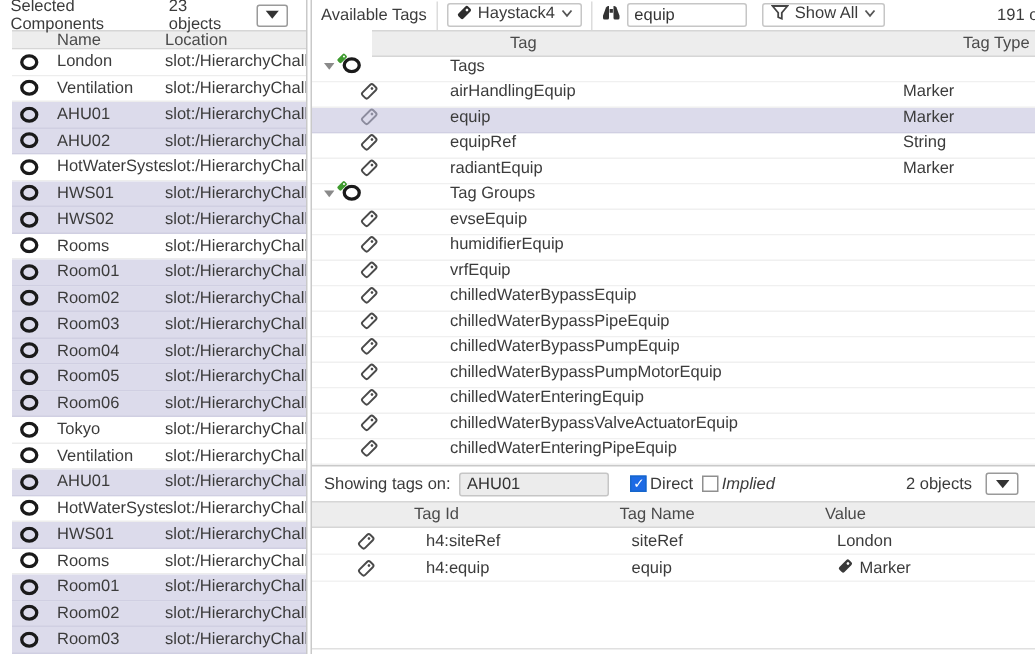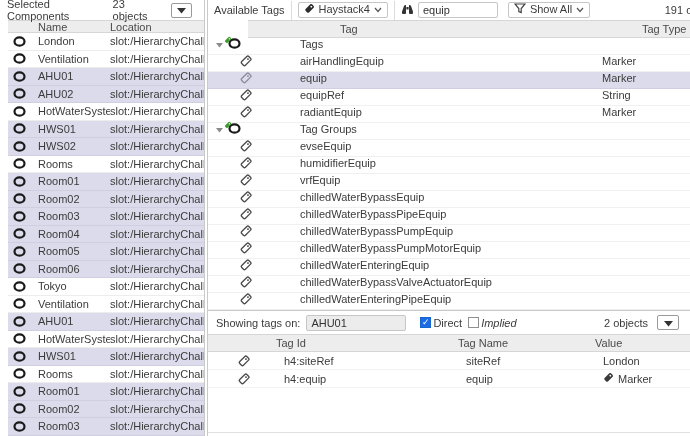--- a/index.html
+++ b/index.html
@@ -57,21 +57,21 @@
   .cb-group { display:flex; align-items:center; gap:2px; }
   .cb-direct { margin-left:14px; }
   .cb-implied { margin-left:6px;font-style:italic; }
   .cb { width:11px; height:11px; border:1px solid #8f8f8f; background:#fff; display:inline-flex; align-items:center; justify-content:center; font-size:9px; line-height:1; color:#fff; flex:none; }
   .cb.on { background:#1d6ae5; border-color:#1666cb; }
   .bp-count { margin-left:auto; }
   .bottom-thead { height:18px; padding-left:0; }
   .b-ic { width:68px; flex:none; display:flex; align-items:center; }
   .b-ic .ind2 { margin-left:22px; display:inline-flex; }
   .b-id { width:137px; flex:none; overflow:hidden; white-space:nowrap; }
-  .b-nm { width:137px; flex:none; overflow:hidden; white-space:nowrap;margin-left:45px; }
+  .b-nm { width:137px; flex:none; overflow:hidden; white-space:nowrap; }
   .b-val { flex:1; display:flex; align-items:center; gap:4px; overflow:hidden; white-space:nowrap; }
   .brow { height:18px; display:flex; align-items:center; padding-left:8px; border-bottom:1px solid #f2f2f2; background:#fff; }
   .bottom-edge { position:absolute; top:121px; left:0; right:0; border-top:1px solid #e0e0e0; }
 </style>
 </head>
 <body>
 
 <div class="app">
 
   <aside class="left-panel">

